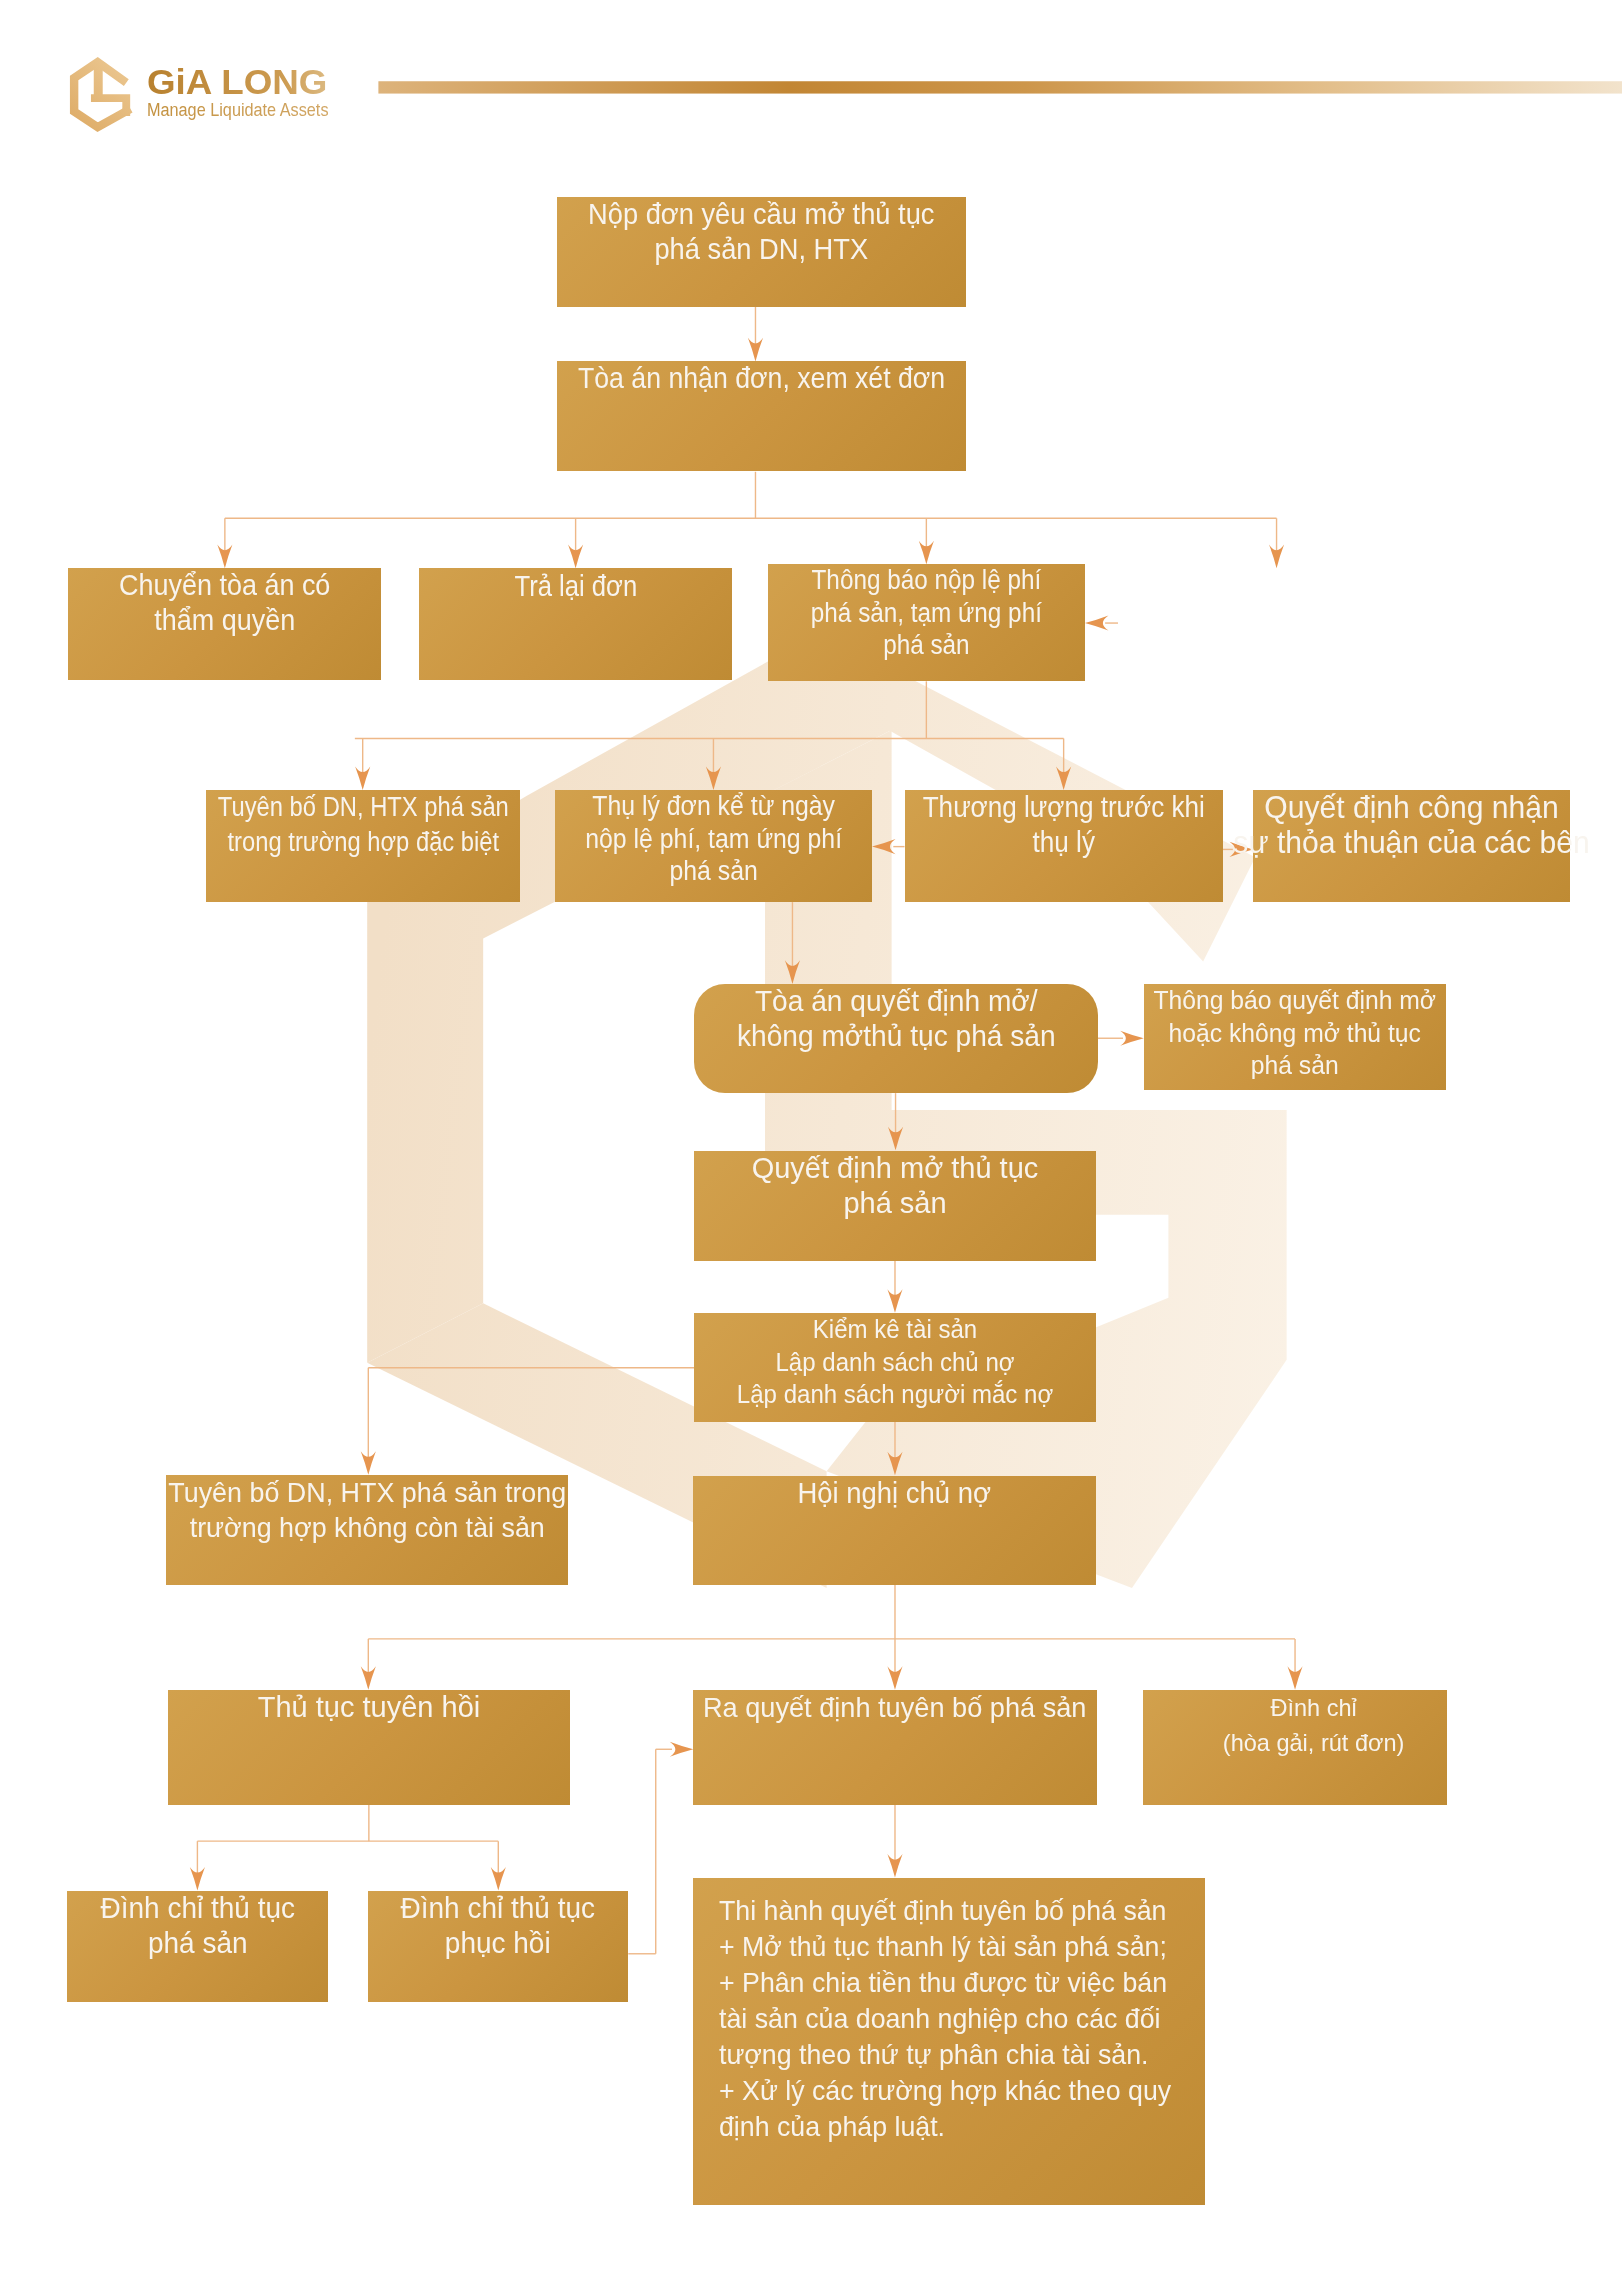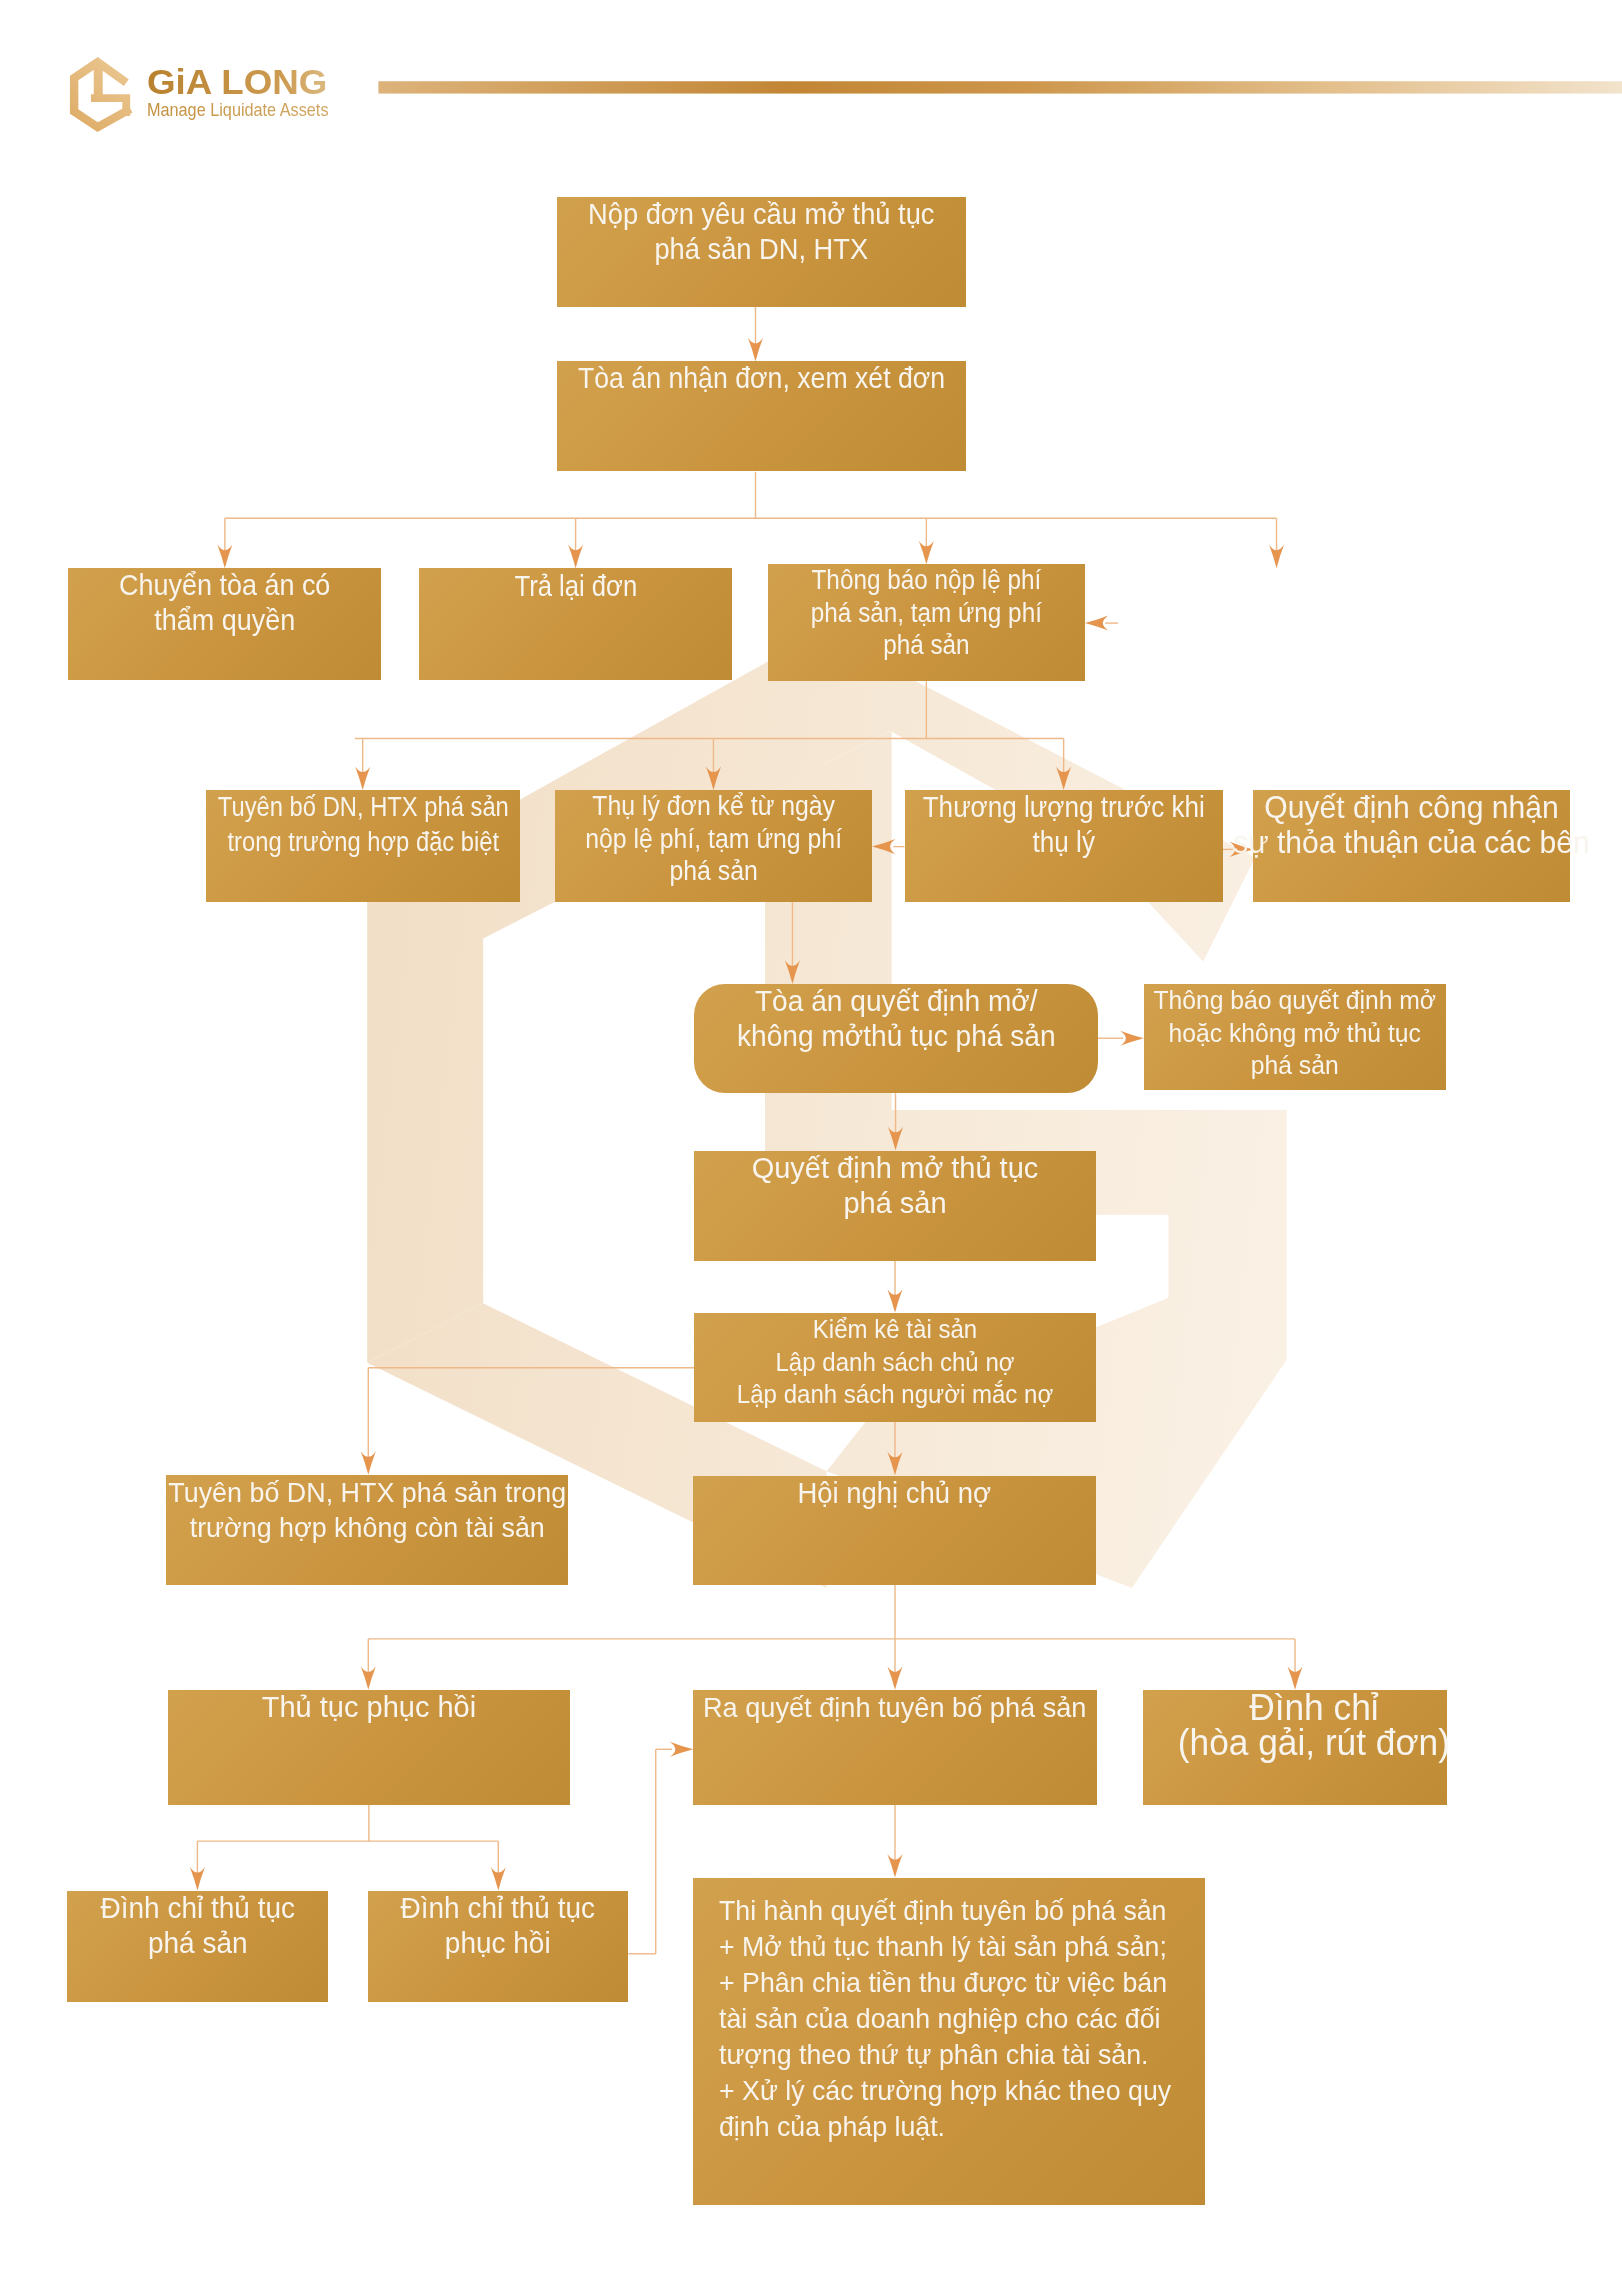--- a/index.html
+++ b/index.html
@@ -157,26 +157,26 @@
     <div class="bx" style="left:694px;top:1313px;width:402px;height:109px;font-size:26px;line-height:32.5px;">
       <div style="white-space:nowrap;transform:scaleX(0.925);transform-origin:center center;">Kiểm kê tài sản<br>Lập danh sách chủ nợ<br>Lập danh sách người mắc nợ</div>
     </div>
     <div class="bx" style="left:166px;top:1475px;width:402px;height:110px;font-size:28px;line-height:35px;">
       <div style="white-space:nowrap;transform:scaleX(0.96);transform-origin:center center;">Tuyên bố DN, HTX phá sản trong<br>trường hợp không còn tài sản</div>
     </div>
     <div class="bx" style="left:693px;top:1476px;width:403px;height:109px;font-size:29px;line-height:35px;">
       <div style="white-space:nowrap;transform:scaleX(0.947);transform-origin:center center;">Hội nghị chủ nợ</div>
     </div>
     <div class="bx" style="left:168px;top:1690px;width:402px;height:115px;font-size:29px;line-height:35px;">
-      <div style="white-space:nowrap;transform:scaleX(1.0);transform-origin:center center;">Thủ tục phục hồi</div>
+      <div style="white-space:nowrap;transform:scaleX(1.0);transform-origin:center center;">Thủ tục tuyên hồi</div>
     </div>
     <div class="bx" style="left:693px;top:1690px;width:404px;height:115px;font-size:28px;line-height:35px;">
       <div style="white-space:nowrap;transform:scaleX(0.97);transform-origin:center center;">Ra quyết định tuyên bố phá sản</div>
     </div>
-    <div class="bx" style="left:1143px;top:1690px;width:304px;height:115px;font-size:36px;line-height:35px;padding-left:37px;">
+    <div class="bx" style="left:1143px;top:1690px;width:304px;height:115px;font-size:24px;line-height:35px;padding-left:37px;">
       <div style="white-space:nowrap;transform:scaleX(0.98);transform-origin:center center;">Đình chỉ<br>(hòa gải, rút đơn)</div>
     </div>
     <div class="bx" style="left:67px;top:1891px;width:261px;height:111px;font-size:29px;line-height:35px;">
       <div style="white-space:nowrap;transform:scaleX(0.965);transform-origin:center center;">Đình chỉ thủ tục<br>phá sản</div>
     </div>
     <div class="bx" style="left:368px;top:1891px;width:260px;height:111px;font-size:29px;line-height:35px;">
       <div style="white-space:nowrap;transform:scaleX(0.965);transform-origin:center center;">Đình chỉ thủ tục<br>phục hồi</div>
     </div>
     <div class="bx" style="left:693px;top:1878px;width:512px;height:327px;font-size:28px;line-height:36px;justify-content:flex-start;text-align:left;padding-left:26px;padding-top:14.6px;">
       <div style="white-space:nowrap;transform:scaleX(0.955);transform-origin:left center;">Thi hành quyết định tuyên bố phá sản<br>+ Mở thủ tục thanh lý tài sản phá sản;<br>+ Phân chia tiền thu được từ việc bán<br>tài sản của doanh nghiệp cho các đối<br>tượng theo thứ tự phân chia tài sản.<br>+ Xử lý các trường hợp khác theo quy<br>định của pháp luật.</div>

